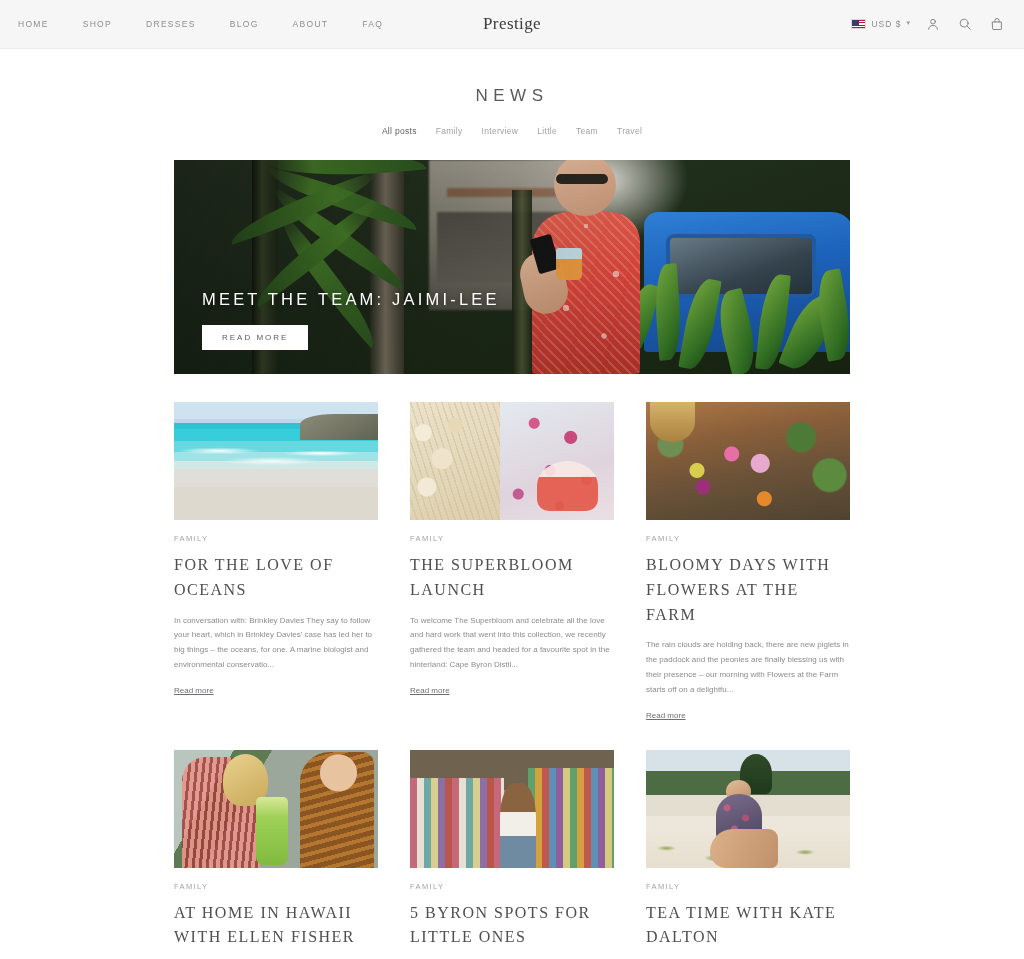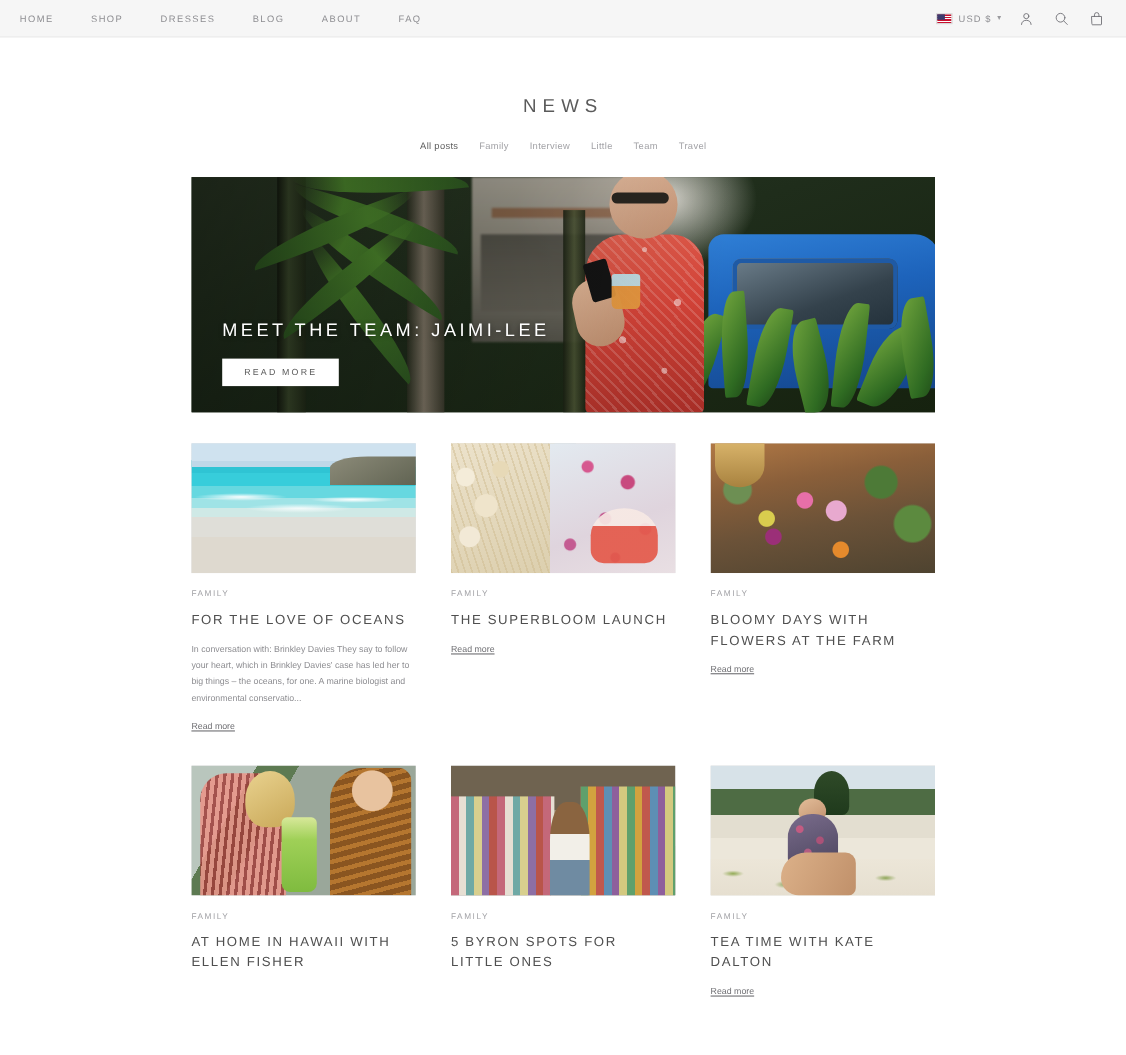--- a/index.html
+++ b/index.html
@@ -9,21 +9,21 @@
     width:1024px; height:959px;
     background:#ffffff;
     font-family:"Liberation Sans", sans-serif;
     color:#4a4a4a;
     overflow:hidden;
   }
 
   
   .header {
     position:relative;
-    height:34px;
+    height:49px;
     background:#f6f6f6;
     border-bottom:1px solid #ececec;
     display:flex;
     align-items:center;
     padding:0 18px;
   }
   .nav-left { display:flex; align-items:center; gap:0; }
   .nav-link {
     font-size:8.5px;
     letter-spacing:1.3px;
@@ -94,21 +94,21 @@
   }
   .icon-btn svg { display:block; }
 
   
   .page-title {
     text-align:center;
     font-size:17px;
     letter-spacing:5.5px;
     color:#5a5a5a;
     font-weight:400;
-    margin:16px;
+    margin:0;
     padding:37px 0 0 0;
     font-family:"Liberation Sans", sans-serif;
   }
   .filters {
     display:flex;
     justify-content:center;
     gap:19px;
     margin-top:20px;
   }
   .filter {
@@ -290,27 +290,28 @@
     display:block;
     font-size:7.5px;
     letter-spacing:1.4px;
     color:#a3a3a7;
     margin:14px 0 0 0;
     text-transform:uppercase;
     cursor:pointer;
     text-decoration:none;
   }
   .card-title {
-    font-size:12px;
+    font-size:16px;
     letter-spacing:1.5px;
     color:#4f4f4f;
     margin:10px 0 0 0;
     font-weight:400;
     line-height:1.55;
     cursor:pointer;
+    font-family:Liberation Serif, serif;
   }
   .card-excerpt {
     font-size:8px;
     line-height:1.85;
     color:#8d8d91;
     margin:11px 0 0 0;
   }
   .read-more {
     display:inline-block;
     margin-top:13px;
@@ -510,20 +511,23 @@
 
   <nav class="nav-left">
     <a class="nav-link">HOME</a>
     <a class="nav-link">SHOP</a>
     <a class="nav-link">DRESSES</a>
     <a class="nav-link">BLOG</a>
     <a class="nav-link">ABOUT</a>
     <a class="nav-link">FAQ</a>
   </nav>
 
+  <div class="brand">
+    <span>Prestige</span>
+  </div>
 
   <div class="nav-right">
 
     <div class="currency">
       <span class="flag"></span>
       <span class="currency-label">USD $</span>
       <span class="chev">▾</span>
     </div>
 
     <div class="icon-btn">
@@ -613,29 +617,31 @@
     <a class="read-more">Read more</a>
   </article>
 
   <article class="card">
     <div class="card-img">
       <div class="ph ph-bloom"></div>
         <div class="ph-cup2"></div>
     </div>
     <a class="card-tag">FAMILY</a>
     <h3 class="card-title">THE SUPERBLOOM LAUNCH</h3>
+    <p class="card-excerpt">To welcome The Superbloom and celebrate all the love and hard work that went into this collection, we recently gathered the team and headed for a favourite spot in the hinterland: Cape Byron Distil...</p>
     <a class="read-more">Read more</a>
   </article>
 
   <article class="card">
     <div class="card-img">
         <div class="ph ph-shop"></div>
       </div>
     <a class="card-tag">FAMILY</a>
     <h3 class="card-title">BLOOMY DAYS WITH FLOWERS AT THE FARM</h3>
+    <p class="card-excerpt">The rain clouds are holding back, there are new piglets in the paddock and the peonies are finally blessing us with their presence – our morning with Flowers at the Farm starts off on a delightfu...</p>
     <a class="read-more">Read more</a>
   </article>
 
   <article class="card">
     <div class="card-img">
       <div class="ph ph-hawaii"></div>
         <div class="ph-blond"></div>
         <div class="ph-bottle"></div>
     </div>
     <a class="card-tag">FAMILY</a>

